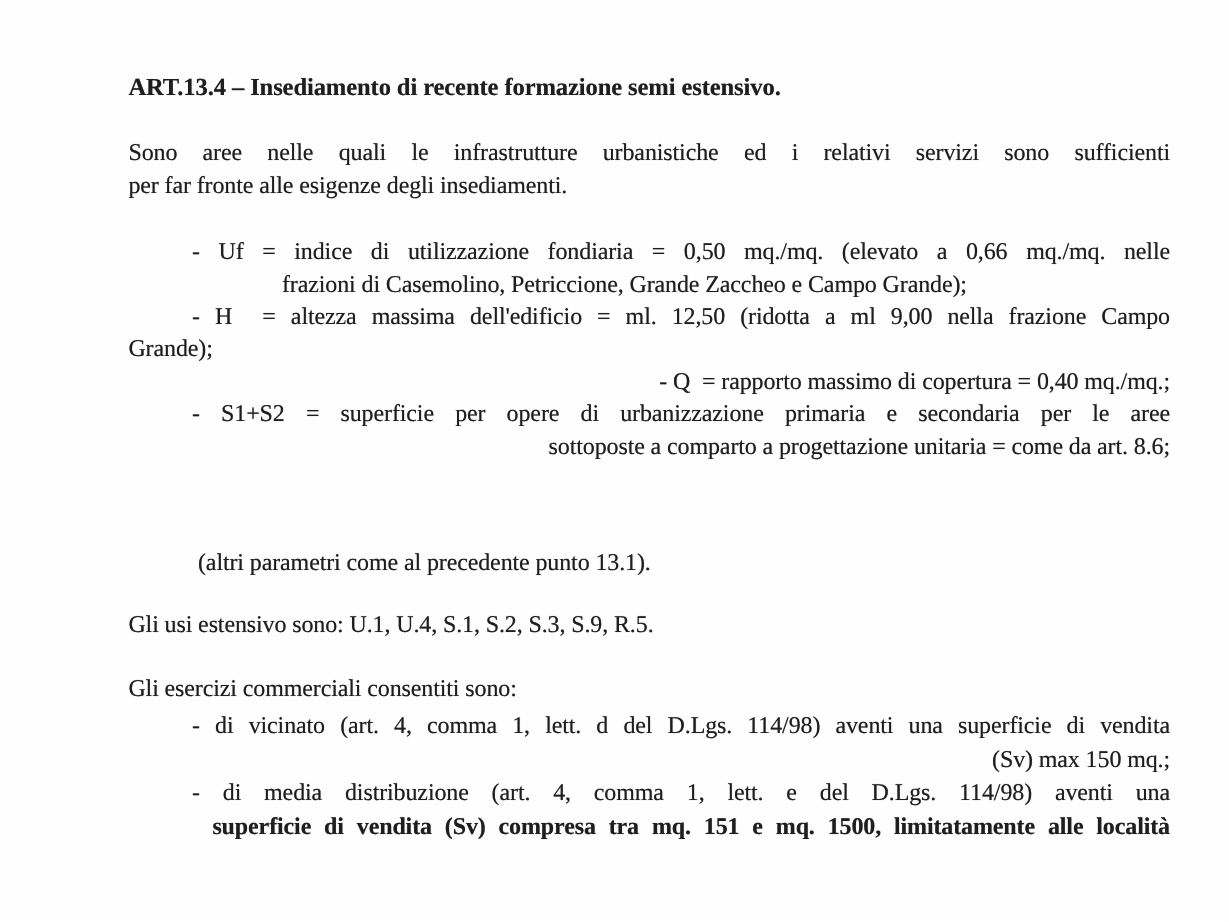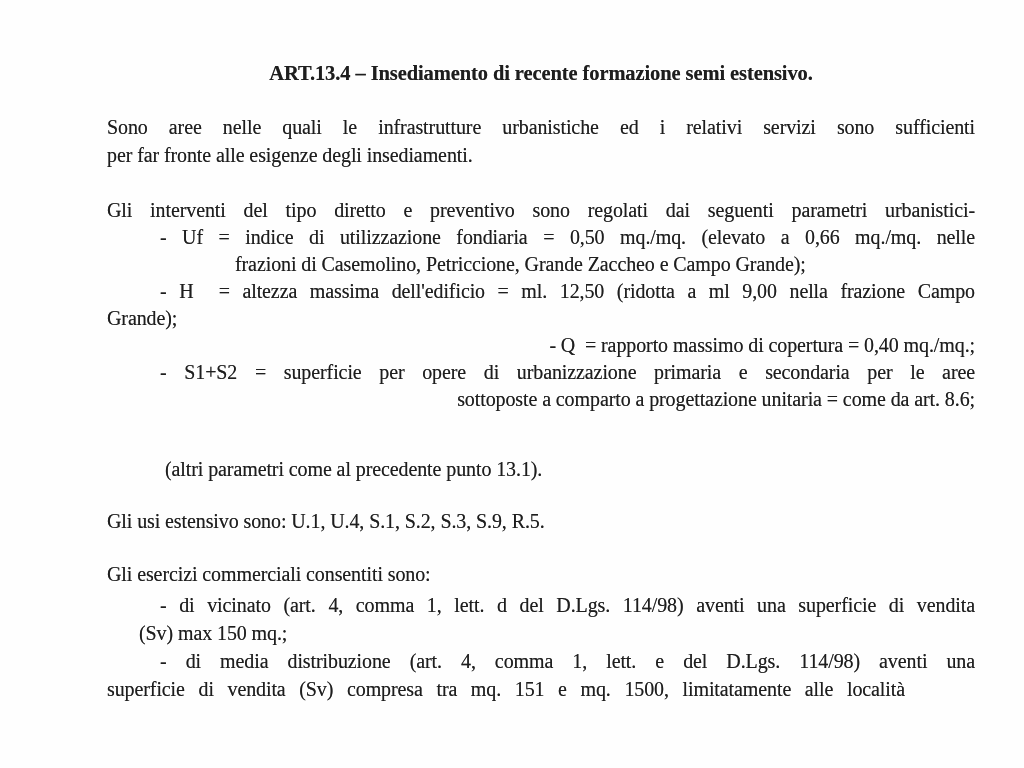--- a/index.html
+++ b/index.html
@@ -21,21 +21,21 @@
   }
   .content {
     position: absolute;
     left: 107px;
     top: 0;
     width: 868px;
   }
   .block { position: absolute; width: 868px; }
   .title-block {
     top: 60px;
-    text-align: center;
+    text-align: left;
     font-weight: bold;
     font-size: 20.5px;
     line-height: 27px;
   }
   .intro-block { top: 114px; line-height: 27.5px; }
   .params-block { top: 197px; line-height: 27px; }
   .nota-block { top: 456px; line-height: 27px; }
   .usi-block { top: 508px; line-height: 27px; }
   .esercizi-lead-block { top: 561px; line-height: 27px; }
   .esercizi-block { top: 591px; line-height: 28px; }
@@ -43,38 +43,37 @@
   .line { white-space: normal; }
   
   .j { text-align: justify; text-align-last: justify; }
 
   
   .ind-b   { margin-left: 53px;  width: 815px; text-align: right; } 
   .ind-uf2 { margin-left: 128px; }               
   .ind-h2  {  }               
   .ind-s2  { margin-left: 215px; text-align: right; }               
   .ind-nota{ margin-left: 58px;  }               
-  .ind-c12 { margin-left: 32px;  }               
-  .ind-c2  {  width: 798px; } 
+  .ind-c12 { margin-left: 32px; text-align: right;  }               
+  .ind-c2  { margin-left: 70px;  width: 798px; font-weight: bold; } 
 </style>
 </head>
 <body>
 
 <div class="page">
   <div class="content">
 
     <div class="block title-block">ART.13.4 – Insediamento di recente formazione semi estensivo.</div>
 
     <div class="block intro-block">
       <div class="line j">Sono aree nelle quali le infrastrutture urbanistiche ed i relativi servizi sono sufficienti</div>
       <div class="line">per far fronte alle esigenze degli insediamenti.</div>
     </div>
 
     <div class="block params-block">
-      <div class="line j">Gli interventi del tipo diretto e preventivo sono regolati dai seguenti parametri urbanistici-</div>
       <div class="line j ind-b">- Uf = indice di utilizzazione fondiaria = 0,50 mq./mq. (elevato a 0,66 mq./mq. nelle</div>
       <div class="line ind-uf2">frazioni di Casemolino, Petriccione, Grande Zaccheo e Campo Grande);</div>
       <div class="line j ind-b">- H&nbsp; = altezza massima dell'edificio = ml. 12,50 (ridotta a ml 9,00 nella frazione Campo</div>
       <div class="line ind-h2">Grande);</div>
       <div class="line ind-b">- Q&nbsp; = rapporto massimo di copertura = 0,40 mq./mq.;</div>
       <div class="line j ind-b">- S1+S2 = superficie per opere di urbanizzazione primaria e secondaria per le aree</div>
       <div class="line ind-s2">sottoposte a comparto a progettazione unitaria = come da art. 8.6;</div>
     </div>
 
     <div class="block nota-block">

